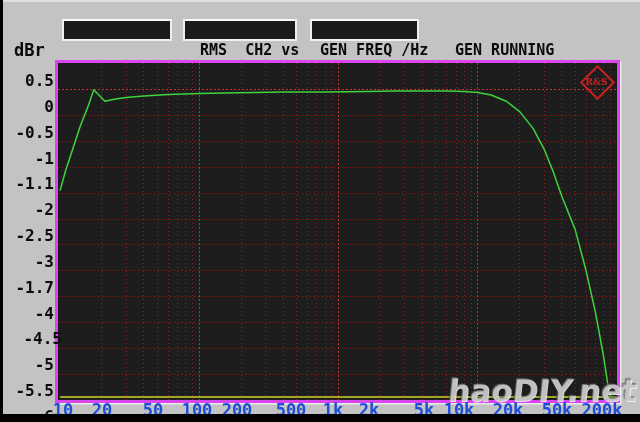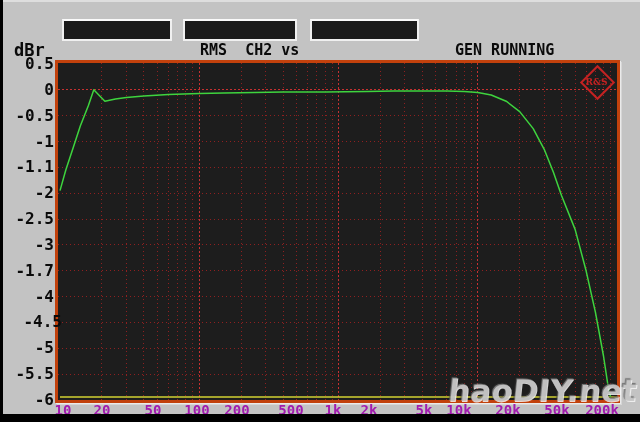--- a/index.html
+++ b/index.html
@@ -10,27 +10,27 @@
   .edge-top{position:absolute;left:3px;top:0;width:637px;height:2px;background:#dedede;}
   .bottom-bar{position:absolute;left:0;bottom:0;width:100%;height:8px;background:#000;}
   .display-box{position:absolute;top:19px;height:18px;background:#1b1b1b;
                border:2px solid #f0f0f0;border-top-color:#fafafa;}
   .display-label{position:absolute;top:41px;font-size:15px;font-weight:bold;color:#0a0a0a;
                  white-space:pre;letter-spacing:0;}
   .unit-label{position:absolute;left:14px;top:40px;font-size:17px;font-weight:bold;color:#0a0a0a;}
   .status{position:absolute;left:455px;top:8px;font-size:15px;font-weight:bold;color:#0a0a0a;
           line-height:17px;white-space:pre;}
   .plot-frame{position:absolute;left:55px;top:60px;width:559px;height:337px;
-              background:#1d1d1d;border:3px solid #c2410c;
+              background:#1d1d1d;border:3px solid #d946ef;
               box-shadow:1px 1px 0 #eaeaea,2px 2px 0 #d6d6d6;}
   #plot-svg{position:absolute;left:0;top:0;}
   .ylabel{position:absolute;left:0;width:54px;text-align:right;font-size:16px;font-weight:bold;
-          color:#0a0a0a;line-height:20px;}
-  .xlabel{position:absolute;top:401px;width:60px;text-align:center;font-size:14px;font-weight:bold;
-          color:#a21caf;line-height:18px;}
+          color:#0a0a0a;line-height:20px;margin-top:17px;}
+  .xlabel{position:absolute;top:401px;width:60px;text-align:center;font-size:17px;font-weight:bold;
+          color:#1d4ed8;line-height:18px;}
   .rs-logo{position:absolute;left:522px;top:2px;width:33px;height:33px;}
   .rs-diamond{position:absolute;left:5px;top:5px;width:21px;height:21px;
               border:2px solid #c42222;transform:rotate(45deg);}
   .rs-text{position:absolute;left:0;top:0;width:33px;height:33px;display:flex;align-items:center;
            justify-content:center;color:#c42222;font-size:9px;font-weight:bold;
            font-family:"DejaVu Serif",serif;}
   .watermark{position:absolute;left:448px;top:372px;font-size:31px;font-weight:bold;
              font-family:"DejaVu Sans","Liberation Sans",sans-serif;
              color:rgba(175,175,175,0.55);letter-spacing:0px;transform:skewX(-6deg);
              text-shadow:1px 1px 0 rgba(245,245,245,0.85),-1px -1px 1px rgba(50,50,50,0.55);
@@ -40,20 +40,21 @@
 <body>
 
 <div class="screen">
   <div class="edge-top"></div>
 
   <div class="display-box" style="left:62px;width:106px"></div>
   <div class="display-box" style="left:183px;width:110px"></div>
   <div class="display-box" style="left:310px;width:105px"></div>
 
   <div class="display-label" style="left:200px">RMS  CH2 vs</div>
+  <div class="display-label" style="left:320px">GEN FREQ /Hz</div>
 
   <div class="unit-label">dBr</div>
 
   <div class="status">
     <div>GEN RUNNING</div>
     <div>ANL 1:TERM 2:TERM</div>
     <div>SWP TERMINATED</div>
   </div>
 
   <div class="plot-frame">

